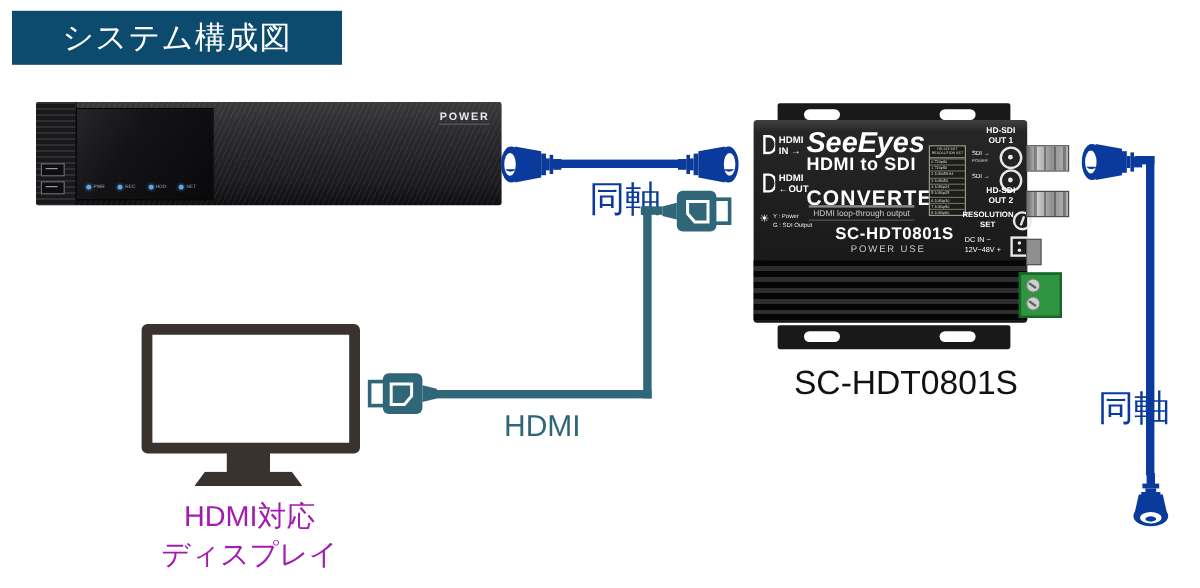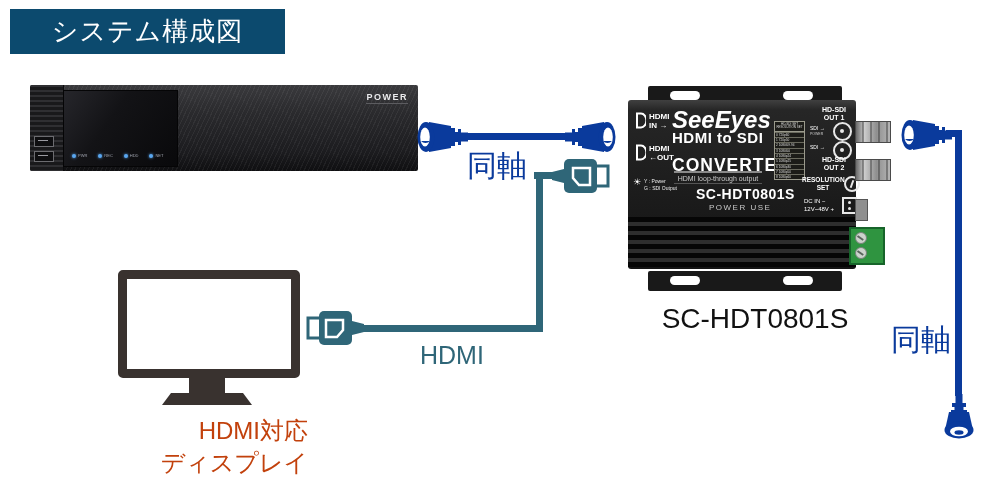--- a/index.html
+++ b/index.html
@@ -28,38 +28,38 @@
   .led-dot { width:4px; height:4px; border-radius:50%; background:#5aa7f0; box-shadow:0 0 3px #5aa7f0; }
   .led-label { font-size:4px; color:#9fa3ad; }
   .rec-logo { right:10px; top:7px; color:#eaeaec; font-size:9px; font-weight:bold; letter-spacing:1.5px;
               border-bottom:1px solid #5c5c60; padding-bottom:1px; }
   .rec-label { left:80px; top:174px; width:300px; text-align:center; font-size:25px; color:#333; }
 
   
   .cable-blue { background:#0a3a9c; }
   .cable-teal { background:#2f6678; }
   .coax1-line { left:458px; top:133px; width:114px; height:7px; }
-  .coax1-label, .coax2-label { color:#0a3a9c; font-size:30px; font-weight:500; }
+  .coax1-label, .coax2-label { color:#0a3a9c; font-size:30px; font-weight:500;margin-left:24px; }
   .coax1-label { left:467px; top:146px; }
   .coax2-label { left:891px; top:320px; }
   .hdmi-label { left:420px; top:341px; color:#2f6678; font-size:25px; font-weight:500; }
   .hdmi-horiz { left:362px; top:325px; width:181px; height:7px; }
   .hdmi-vert  { left:536px; top:172px; width:7px;  height:160px; }
   .hdmi-stub  { left:534px; top:172px; width:18px; height:7px; }
   .coax2-stub { left:946px; top:130px; width:16px; height:7px; }
   .coax2-vert { left:955px; top:130px; width:7px;  height:266px; }
   .flip { transform:scaleX(-1); }
 
   
   .mon-frame { left:118px; top:270px; width:164px; height:90px; background:#fff;
                border:9px solid #39322f; border-radius:5px; }
   .mon-neck { left:189px; top:377px; width:36px; height:17px; background:#39322f; }
   .mon-base { left:162px; top:393px; width:90px; height:12px; background:#39322f;
               clip-path:polygon(10% 0,90% 0,100% 100%,0 100%); }
-  .mon-label { left:108px; top:415px; width:200px; text-align:right; font-size:24px; line-height:1.32; color:#c2410c; }
+  .mon-label { left:108px; top:415px; width:200px; text-align:center; font-size:24px; line-height:1.32; color:#a21caf; }
 
   
   .cv-bracket { width:194px; height:19px; background:#191919; border-radius:2px; }
   .cv-bracket-top { left:648px; top:86px; }
   .cv-bracket-bottom { left:648px; top:271px; height:20px; }
   .cv-hole { width:30px; height:9px; background:#fff; border-radius:5px; top:5px; }
   .cv-body { left:628px; top:100px; width:228px; height:169px; border-radius:3px;
              background:linear-gradient(180deg,#404040 0,#262626 10px,#1b1b1b 60%,#141414 100%); }
   .cv-fins { left:0; bottom:2px; width:228px; height:50px;
              background:repeating-linear-gradient(180deg,#060606 0 5px,#2e2e2e 5px 9px); }

